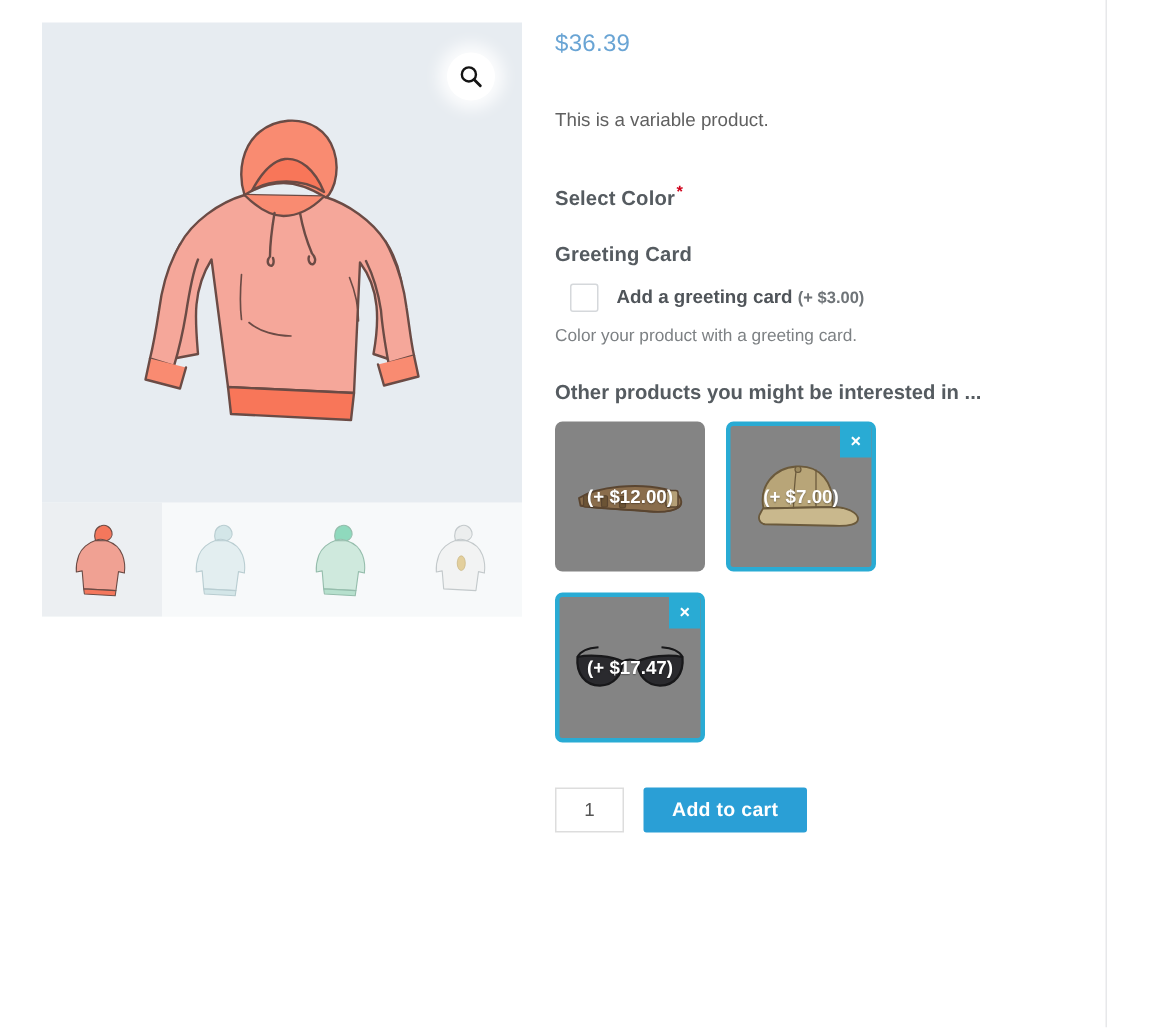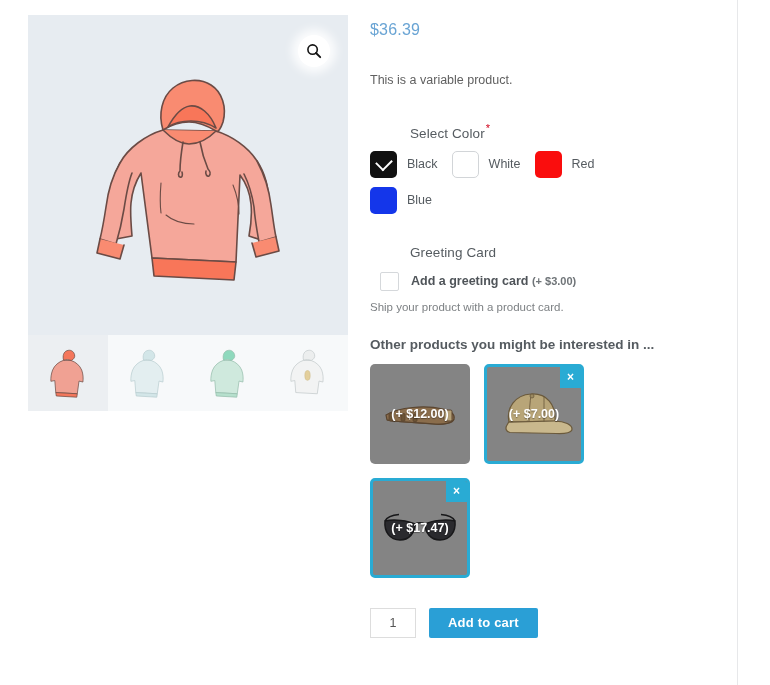--- a/index.html
+++ b/index.html
@@ -93,25 +93,24 @@
     letter-spacing: .2px;
   }
   .short-desc {
     font-size: 12.5px;
     color: #606060;
     margin-top: 34px;
   }
 
   .field-label {
     font-size: 13.5px;
-    font-weight: normal;
+    font-weight: bold;
     color: #555b60;
     margin-top: 35px;
     letter-spacing: .1px;
-    margin-left: 40px;
   }
   .req { color: #d0021b; font-size: 11px; vertical-align: super; margin-left: 1px;}
 
   .swatch-row {
     display: flex;
     flex-wrap: wrap;
     width: 310px;
     margin-top: 10px;
   }
   .swatch-item {
@@ -386,51 +385,31 @@
   <div id="details">
 
     <div class="price">$36.39</div>
 
     <div class="short-desc">This is a variable product.</div>
 
     <div class="field-label">
       <span>Select Color</span><span class="req">*</span>
     </div>
 
-    <div class="swatch-row">
-      <div class="swatch-item">
-        <span class="swatch" style="background:#111111">
-          <span class="check"></span>
-        </span>
-        <span class="swatch-label">Black</span>
-      </div>
-      <div class="swatch-item">
-        <span class="swatch bordered" style="background:#ffffff"></span>
-        <span class="swatch-label">White</span>
-      </div>
-      <div class="swatch-item">
-        <span class="swatch" style="background:#fa0d0d"></span>
-        <span class="swatch-label">Red</span>
-      </div>
-      <div class="swatch-item">
-        <span class="swatch" style="background:#1436ea"></span>
-        <span class="swatch-label">Blue</span>
-      </div>
-    </div>
 
     <div class="field-label" style="margin-top:22px">Greeting Card</div>
 
     <div class="addon-row">
       <span class="cbox"></span>
       <span class="addon-text">
         <span>Add a greeting card</span>
         <span class="plain">(+ $3.00)</span>
       </span>
     </div>
-    <div class="addon-help">Ship your product with a product card.</div>
+    <div class="addon-help">Color your product with a greeting card.</div>
 
     <div class="section-title">Other products you might be interested in ...</div>
 
     <div class="prod-grid">
 
       <div class="prod-card">
         <span class="prod-art">
           <svg width="82" height="50" viewBox="0 0 164 100">
             <g stroke="#5a4530" stroke-width="2.5" fill="#8a6d4c" stroke-linejoin="round">
               <path d="M14 52 C40 36 92 32 128 40 C146 44 152 52 150 60 C148 68 130 72 108 70 C74 67 34 66 16 62 Z"></path>

